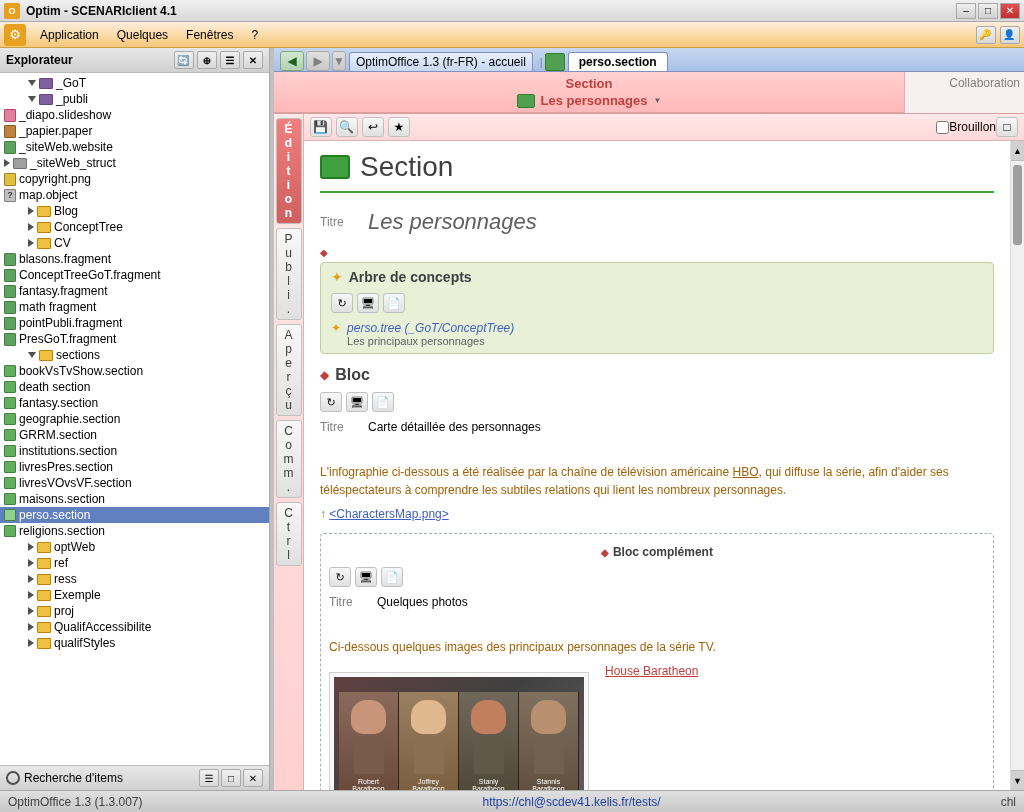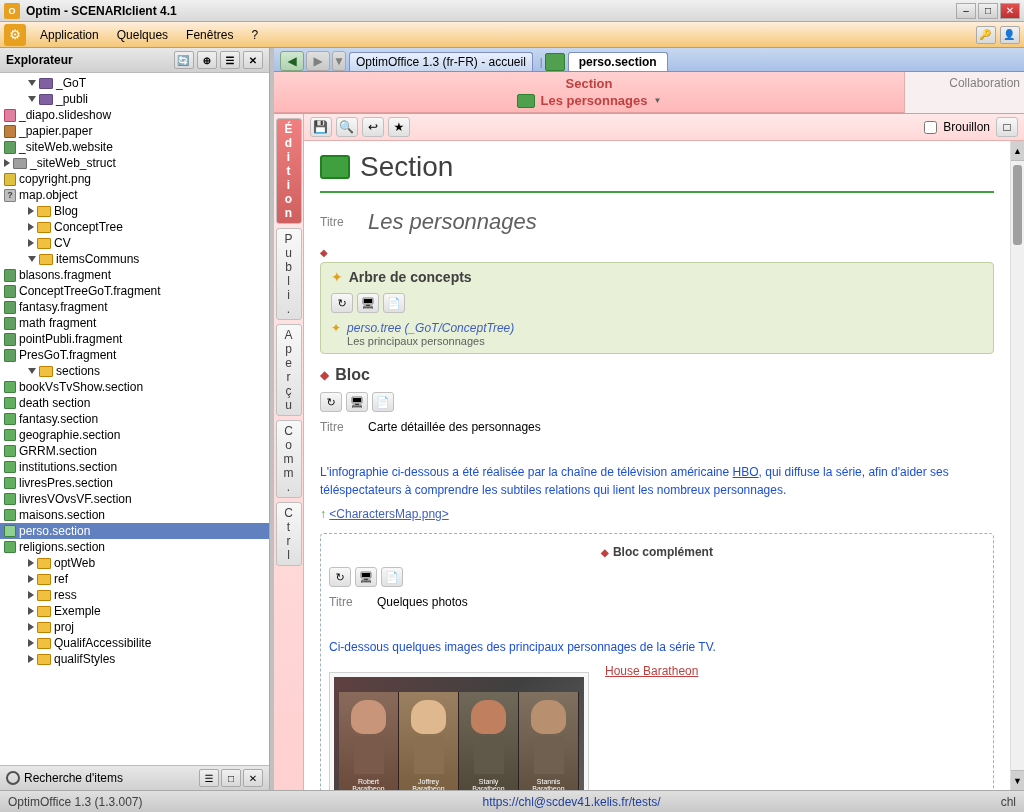--- a/index.html
+++ b/index.html
@@ -168,21 +168,21 @@
     .concept-item-desc { color: #606060; font-size: 11px; }
 
     
     .bloc-section { margin-bottom: 12px; }
     .bloc-header { display: flex; align-items: center; gap: 6px; margin-bottom: 8px; }
     .bloc-title { font-size: 16px; font-weight: bold; color: #404040; }
     .bullet-diamond { color: #c04040; font-size: 12px; }
     .bloc-actions { display: flex; gap: 4px; margin-bottom: 8px; }
     .bloc-action-btn { width: 22px; height: 20px; background: linear-gradient(to bottom, #f8f8f8, #e0e0e0); border: 1px solid #c0c0c0; border-radius: 3px; cursor: pointer; display: flex; align-items: center; justify-content: center; font-size: 11px; }
     .titre-field { display: flex; align-items: center; gap: 8px; margin-bottom: 8px; }
-    .bloc-text { color: #1d4ed8; font-size: 12px; line-height: 1.5; margin-bottom: 8px; margin-top: 29px; }
+    .bloc-text { color: #a16207; font-size: 12px; line-height: 1.5; margin-bottom: 8px; margin-top: 29px; }
     .underline-text { text-decoration: underline; }
     .link-text { color: #4060c0; text-decoration: underline; cursor: pointer; }
 
     
     .bloc-complement { border: 1px dashed #a0b0c0; border-radius: 4px; padding: 8px; margin-bottom: 12px; }
     .complement-header { font-size: 15px; font-weight: bold; color: #404040; margin-bottom: 8px; text-align: center; }
     .photo-container { margin-top: 8px; border: 1px solid #d0d0d0; padding: 4px; display: inline-block; background: #f8f8f8; }
     .photo-placeholder { width: 250px; height: 130px; background: linear-gradient(135deg, #604040 0%, #404040 50%, #606060 100%); display: flex; align-items: center; justify-content: center; overflow: hidden; position: relative; }
     .photo-faces { display: flex; gap: 0px; }
     .face { width: 60px; height: 100px; background: linear-gradient(to bottom, #c08060, #a06040); border-right: 1px solid #302020; display: flex; flex-direction: column; align-items: center; }
@@ -297,25 +297,20 @@
       <div class="tree-item indent2">
         <span class="tri-right triangle"></span>
         <span class="folder-icon"></span>
         <span>ConceptTree</span>
       </div>
       <div class="tree-item indent2">
         <span class="tri-right triangle"></span>
         <span class="folder-icon"></span>
         <span>CV</span>
       </div>
-      <div class="tree-item indent2">
-        <span class="tri-down triangle"></span>
-        <span class="folder-icon"></span>
-        <span>itemsCommuns</span>
-      </div>
       <div class="tree-item indent3">
         <span class="file-icon green"></span>
         <span>blasons.fragment</span>
       </div>
       <div class="tree-item indent3">
         <span class="file-icon green"></span>
         <span>ConceptTreeGoT.fragment</span>
       </div>
       <div class="tree-item indent3">
         <span class="file-icon green"></span>
@@ -489,21 +484,21 @@
         </div>
       </div>
 
       <div style="flex:1;display:flex;flex-direction:column;overflow:hidden;">
 
         <div style="background:linear-gradient(to bottom,#ffe8e8,#ffd8d8);padding:3px 6px;display:flex;align-items:center;gap:4px;border-bottom:1px solid #e0b0b0;">
           <div class="toolbar-btn">💾</div>
           <div class="toolbar-btn">🔍</div>
           <div class="toolbar-btn">↩</div>
           <div class="toolbar-btn">★</div>
-          <div style="margin-left:auto;display:flex;align-items:center;gap:6px;">
+          <div style="margin-left:auto;display:flex;align-items:center;gap:0;">
             <input type="checkbox" style="cursor: pointer;">
             <label>Brouillon</label>
             <div class="toolbar-btn">□</div>
           </div>
         </div>
 
         <div style="flex:1;display:flex;overflow:hidden;">
           <div class="content-area">
 
             <div class="section-big-title">

